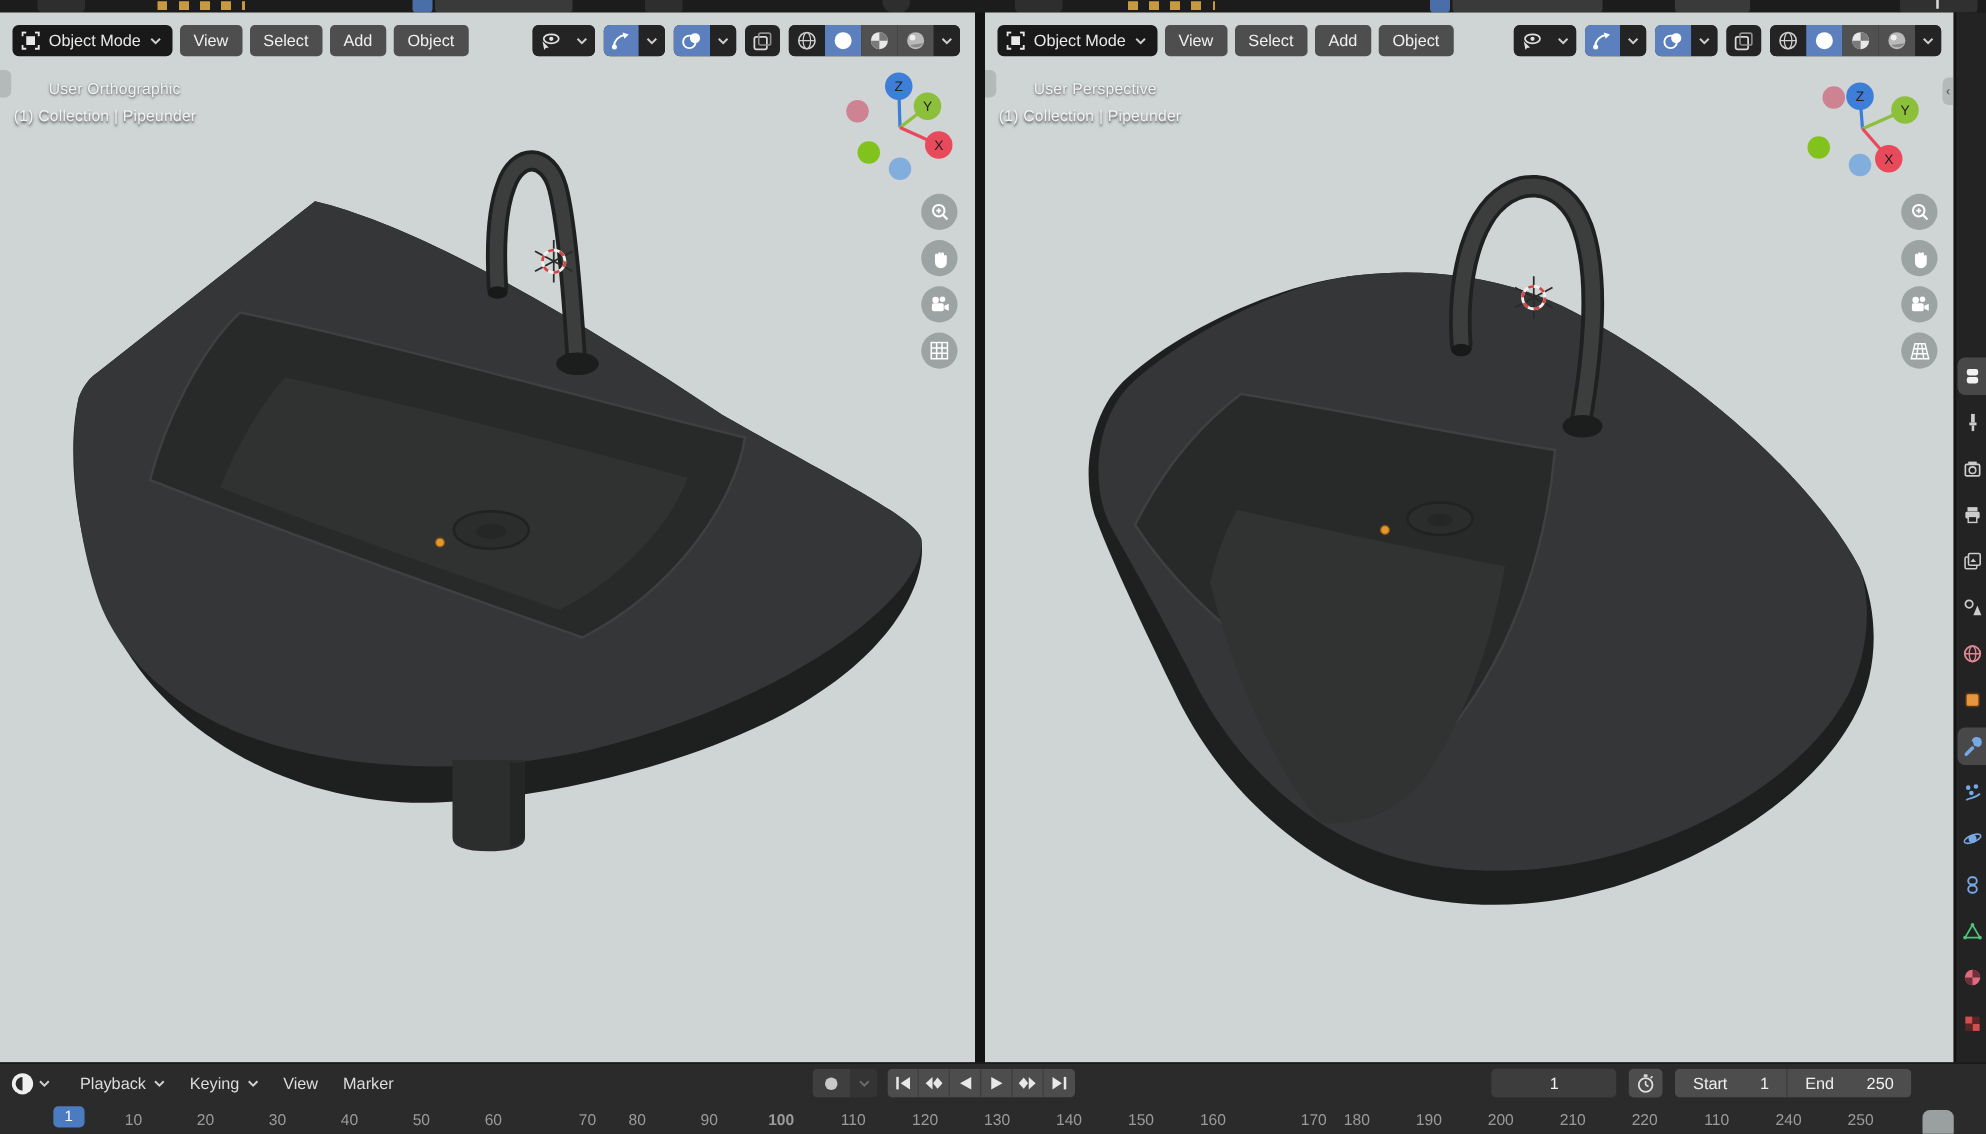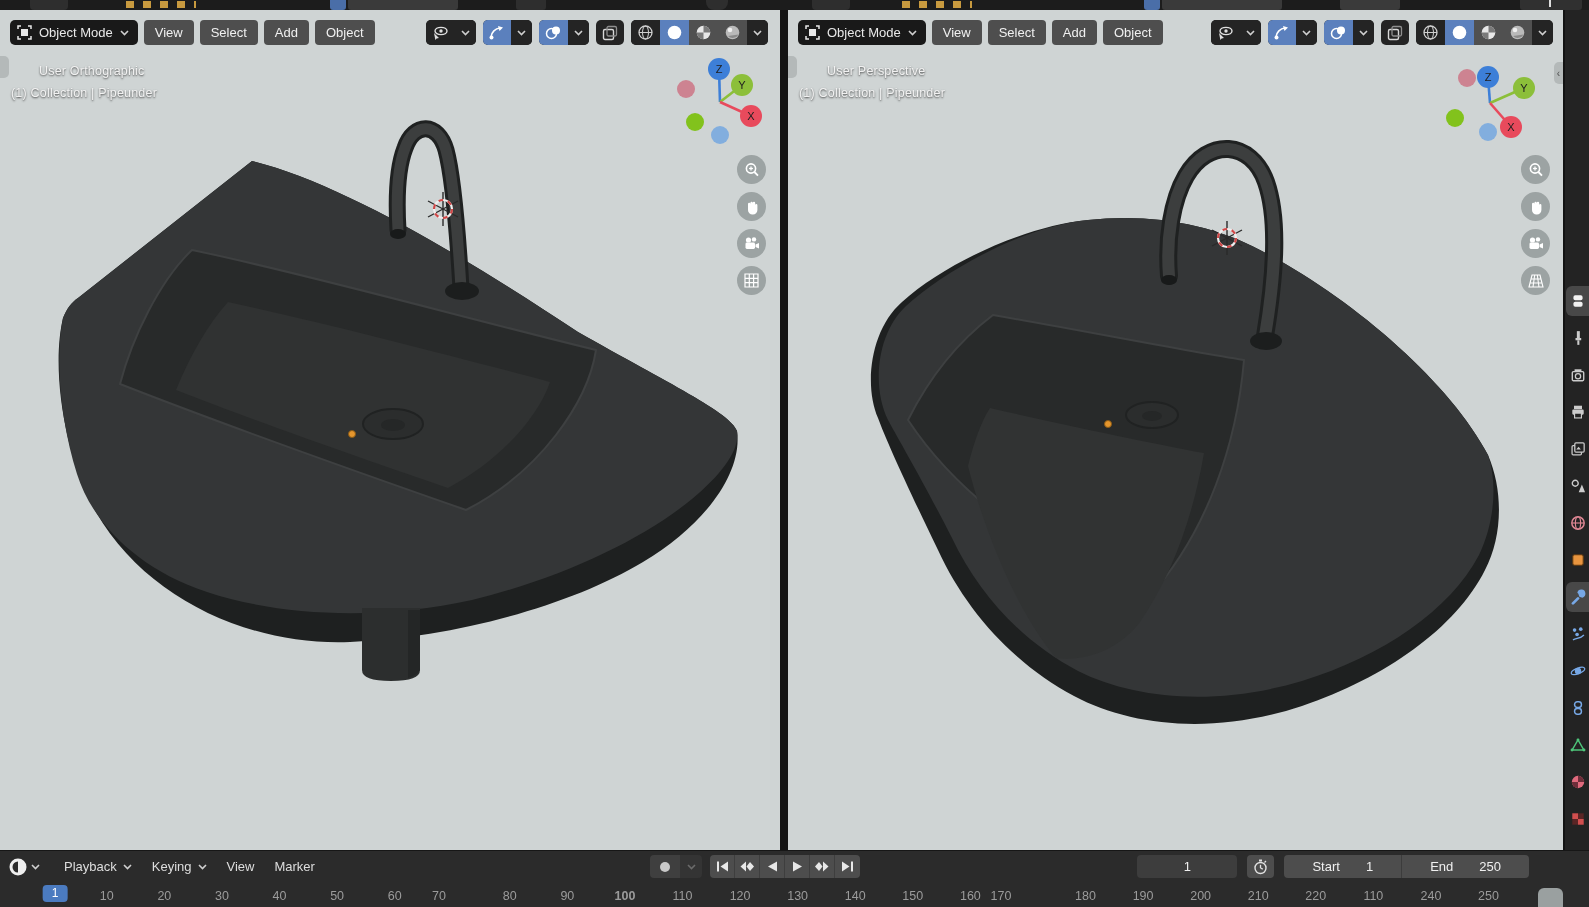--- a/index.html
+++ b/index.html
@@ -77,21 +77,21 @@
   .tp-btn:last-child { border-right:none; }
   .tp-btn svg { display:block; }
   .tp-glyph { fill:#e8e8e8; stroke:none; }
 
   #tl-right { position:absolute; right:60px; top:4px; display:flex; align-items:center; gap:10px; }
   #frame-field { width:100px; height:23px; background:#3d3d3d; border-radius:4px; color:#f0f0f0;
     font-size:13px; display:flex; align-items:center; justify-content:center; cursor:text; }
   #stopwatch-btn { width:27px; height:23px; background:#4d4d4d; border-radius:4px;
     display:flex; align-items:center; justify-content:center; cursor:pointer; }
   #range-pill { display:flex; height:23px; border-radius:4px; overflow:hidden; }
-  .range-half { background:#4d4d4d; color:#f0f0f0; font-size:13px; display:flex; align-items:center; gap:26px; padding:0 28px; cursor:text; }
+  .range-half { background:#4d4d4d; color:#f0f0f0; font-size:13px; display:flex; align-items:center; gap:26px; padding:0 14px; cursor:text; }
   .range-half:first-child { border-right:1px solid #3c3c3c; }
 
   #tl-ruler { position:absolute; left:0; top:31px; width:100%; height:26px; background:#2b2b2b; overflow:hidden; }
   .tick-label { position:absolute; top:7px; transform:translateX(-50%); color:#9b9b9b; font-size:12.5px; }
   #frame-badge { position:absolute; top:3px; transform:translateX(-50%); background:#4b7bc0; color:#ffffff;
     font-size:12px; border-radius:4px; padding:1px 9px 2px 9px; }
   #tl-corner-blob { position:absolute; right:26px; top:6px; width:25px; height:24px; background:#9aa0a0; border-radius:6px; }
 
   .gizmo-label { font-size:11px; fill:#202020; font-family:"Liberation Sans","DejaVu Sans",sans-serif; }
   svg text { user-select:none; }
@@ -680,31 +680,31 @@
 
     <div id="tl-ruler">
       <div id="frame-badge" style="left: 55px;">1</div>
       <div id="tl-corner-blob"></div>
     <span class="tick-label" style="left: 106.813px;">10</span>
         <span class="tick-label" style="left: 164.383px;">20</span>
         <span class="tick-label" style="left: 221.953px;">30</span>
         <span class="tick-label" style="left: 279.523px;">40</span>
         <span class="tick-label" style="left: 337.093px;">50</span>
         <span class="tick-label" style="left: 394.663px;">60</span>
-        <span class="tick-label" style="left: 439px;">70</span>
+        <span class="tick-label" style="left: 470px;">70</span>
         <span class="tick-label" style="left: 509.803px;">80</span>
         <span class="tick-label" style="left: 567.373px;">90</span>
         <span class="tick-label" style="left: 624.943px; font-weight: bold;">100</span>
         <span class="tick-label" style="left: 682.513px;">110</span>
         <span class="tick-label" style="left: 740.083px;">120</span>
         <span class="tick-label" style="left: 797.653px;">130</span>
         <span class="tick-label" style="left: 855.223px;">140</span>
         <span class="tick-label" style="left: 912.793px;">150</span>
         <span class="tick-label" style="left: 970.363px;">160</span>
-        <span class="tick-label" style="left: 1001px;">170</span>
+        <span class="tick-label" style="left: 1051px;">170</span>
         <span class="tick-label" style="left: 1085.5px;">180</span>
         <span class="tick-label" style="left: 1143.07px;">190</span>
         <span class="tick-label" style="left: 1200.64px;">200</span>
         <span class="tick-label" style="left: 1258.21px;">210</span>
         <span class="tick-label" style="left: 1315.78px;">220</span>
         <span class="tick-label" style="left: 1373.35px;">110</span>
         <span class="tick-label" style="left: 1430.92px;">240</span>
         <span class="tick-label" style="left: 1488.49px;">250</span>
       </div>
   </div>

